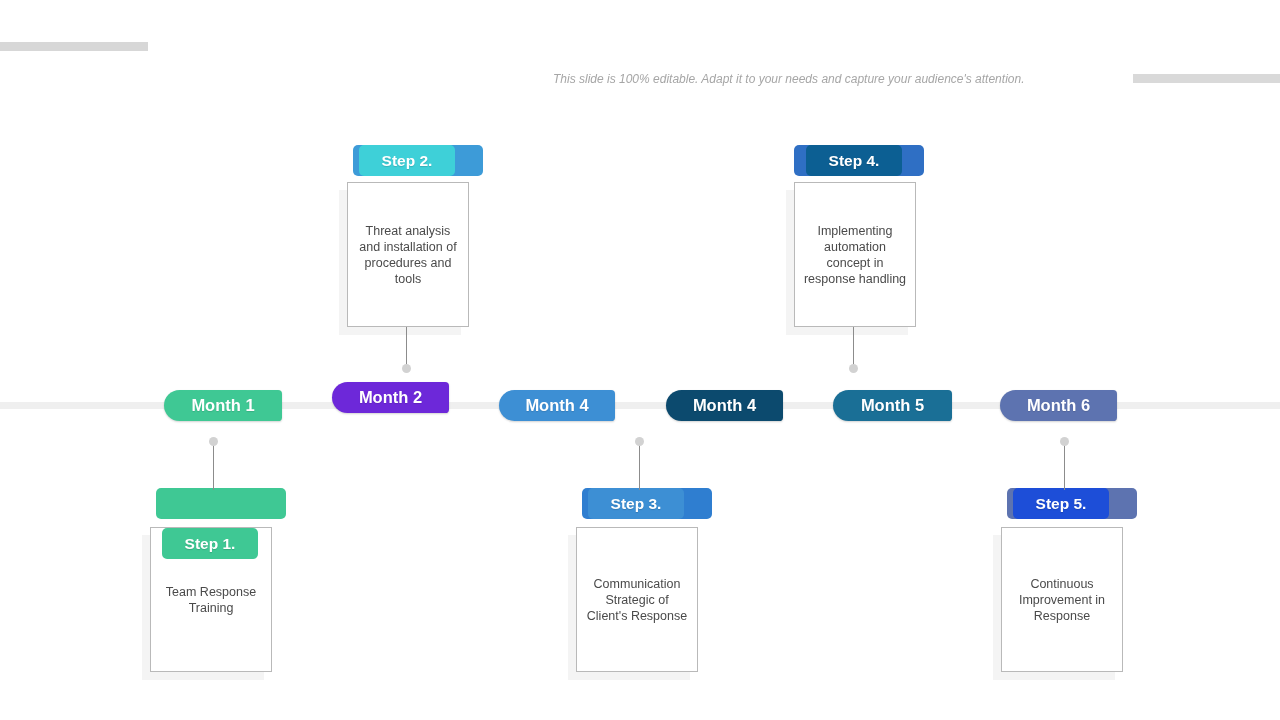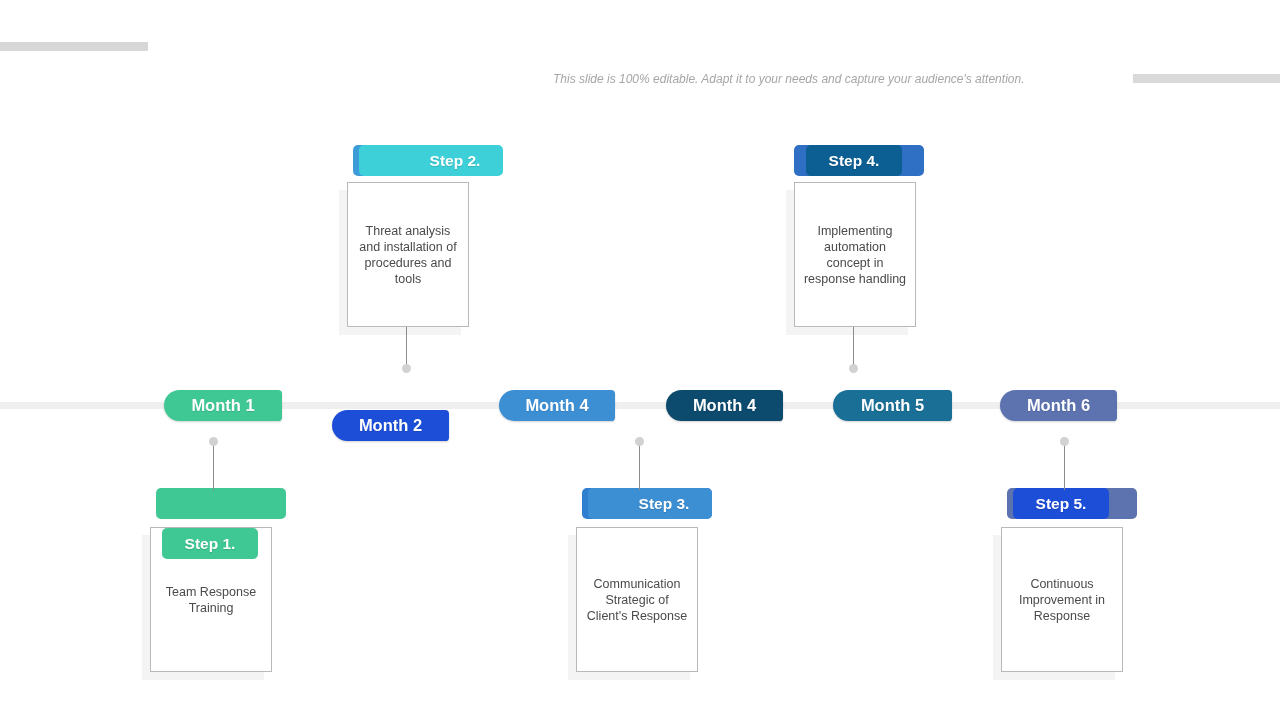--- a/index.html
+++ b/index.html
@@ -88,21 +88,21 @@
 <div class="slide">
 
   <div class="title-bar-left"></div>
   <div class="title-bar-right"></div>
   <div class="page-subtitle">This slide is 100% editable. Adapt it to your needs and capture your audience's attention.</div>
 
   <div class="timeline-rail"></div>
 
   <div id="months-layer">
       <div class="month-pill" style="left: 164px; top: 390px; width: 118px; background: rgb(63, 200, 148);">Month 1</div>
-      <div class="month-pill" style="left: 332px; top: 410px; width: 117px; background: #1d4ed8;">Month 2</div>
+      <div class="month-pill" style="left: 332px; top: 382px; width: 117px; background: #6d28d9;">Month 2</div>
       <div class="month-pill" style="left: 499px; top: 390px; width: 116px; background: rgb(61, 143, 212);">Month 4</div>
       <div class="month-pill" style="left: 666px; top: 390px; width: 117px; background: #0c4a6e;">Month 4</div>
       <div class="month-pill" style="left: 833px; top: 390px; width: 119px; background: rgb(26, 111, 150);">Month 5</div>
       <div class="month-pill" style="left: 1000px; top: 390px; width: 117px; background: rgb(93, 115, 176);">Month 6</div>
     </div>
   <div id="steps-layer">
       <div class="card">
         <div class="card-shadow" style="left: 142px; top: 535px; width: 122px; height: 145px;"></div>
         <div class="card-body" style="left: 150px; top: 527px; width: 122px; height: 145px;">
           <div class="card-text">Team Response Training</div>
@@ -111,31 +111,31 @@
         <div class="badge" style="left: 162px; top: 488px; width: 96px; background: rgb(63, 200, 148); margin-top: 40px;">Step 1.</div>
         <div class="conn-line" style="left: 213px; top: 444px; height: 46px;"></div>
         <div class="conn-dot" style="left: 209px; top: 437px;"></div>
       </div>
       <div class="card">
         <div class="card-shadow" style="left: 339px; top: 190px; width: 122px; height: 145px;"></div>
         <div class="card-body" style="left: 347px; top: 182px; width: 122px; height: 145px;">
           <div class="card-text">Threat analysis and installation of procedures and tools</div>
         </div>
         <div class="badge-accent" style="left: 353px; top: 145px; width: 130px; background: rgb(61, 155, 216);"></div>
-        <div class="badge" style="left: 359px; top: 145px; width: 96px; background: rgb(62, 208, 216); padding-left: 48px;">Step 2.</div>
+        <div class="badge" style="left: 359px; top: 145px; width: 96px; background: rgb(62, 208, 216);">Step 2.</div>
         <div class="conn-line" style="left: 406px; top: 327px; height: 42px;"></div>
         <div class="conn-dot" style="left: 402px; top: 364px;"></div>
       </div>
       <div class="card">
         <div class="card-shadow" style="left: 568px; top: 535px; width: 122px; height: 145px;"></div>
         <div class="card-body" style="left: 576px; top: 527px; width: 122px; height: 145px;">
           <div class="card-text">Communication Strategic of Client's Response</div>
         </div>
         <div class="badge-accent" style="left: 582px; top: 488px; width: 130px; background: rgb(47, 126, 208);"></div>
-        <div class="badge" style="left: 588px; top: 488px; width: 96px; background: rgb(61, 143, 212); padding-left: 28px;">Step 3.</div>
+        <div class="badge" style="left: 588px; top: 488px; width: 96px; background: rgb(61, 143, 212);">Step 3.</div>
         <div class="conn-line" style="left: 639px; top: 444px; height: 46px;"></div>
         <div class="conn-dot" style="left: 635px; top: 437px;"></div>
       </div>
       <div class="card">
         <div class="card-shadow" style="left: 786px; top: 190px; width: 122px; height: 145px;"></div>
         <div class="card-body" style="left: 794px; top: 182px; width: 122px; height: 145px;">
           <div class="card-text">Implementing automation concept in response handling</div>
         </div>
         <div class="badge-accent" style="left: 794px; top: 145px; width: 130px; background: rgb(47, 111, 196);"></div>
         <div class="badge" style="left: 806px; top: 145px; width: 96px; background: rgb(12, 95, 147);">Step 4.</div>

